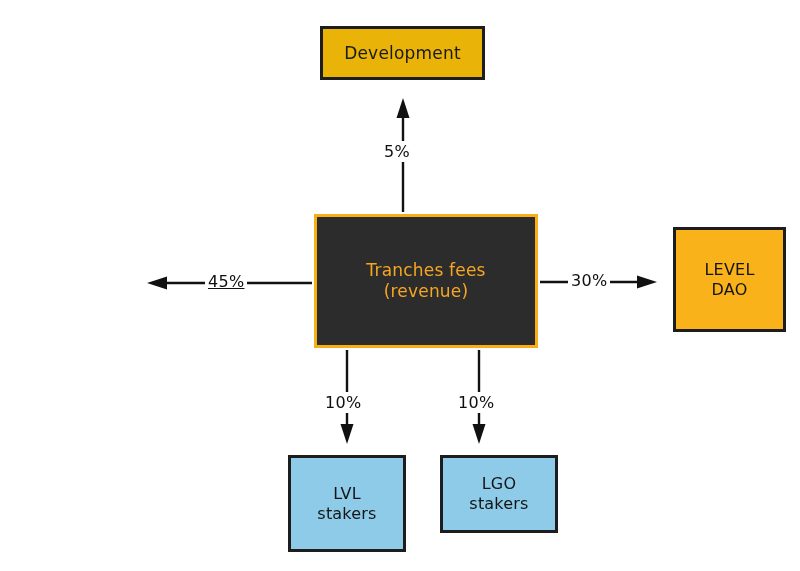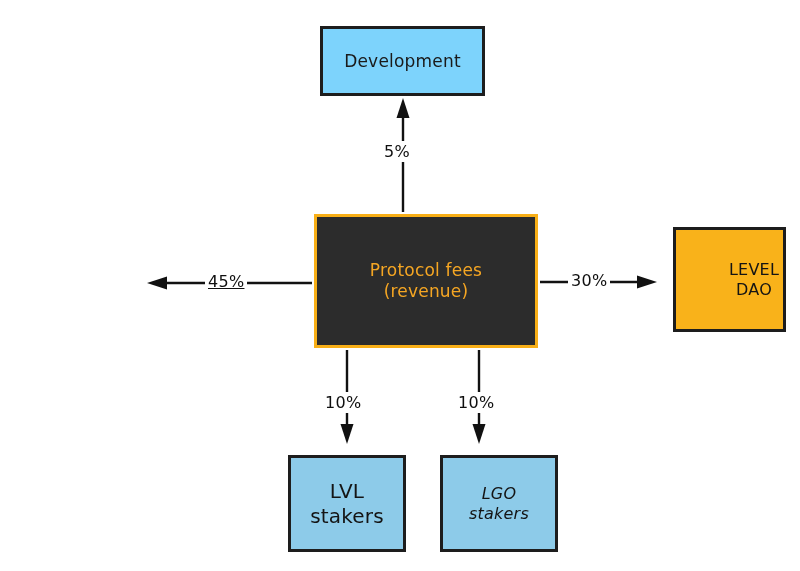--- a/index.html
+++ b/index.html
@@ -33,22 +33,22 @@
     display: block;
     white-space: pre-line;
     padding: 0 4px;
   }
 
   
   .node.dev {
     left: 320px;
     top: 26px;
     width: 165px;
-    height: 70px;
-    background: #7dd3fc;
+    height: 54px;
+    background: #eab308;
     border: 3px solid #1d1d1d;
     color: #1a1a1a;
     font-size: 17px;
   }
   .node.central {
     left: 314px;
     top: 214px;
     width: 224px;
     height: 134px;
     background: #2c2c2c;
@@ -68,42 +68,40 @@
   }
   .node.dao {
     left: 673px;
     top: 227px;
     width: 113px;
     height: 105px;
     background: #f9b21a;
     border: 3px solid #1d1d1d;
     color: #141414;
     font-size: 16px;
-    justify-content: flex-end;
   }
   .node.lvl {
     left: 288px;
     top: 455px;
     width: 118px;
     height: 97px;
     background: #8dcbe9;
     border: 3px solid #1d1d1d;
     color: #141414;
-    font-size: 20px;
+    font-size: 16px;
   }
   .node.lgo {
     left: 440px;
     top: 455px;
     width: 118px;
-    height: 97px;
+    height: 78px;
     background: #8dcbe9;
     border: 3px solid #1d1d1d;
     color: #141414;
     font-size: 16px;
-    font-style: italic;
   }
 
   
   #edges {
     position: absolute;
     left: 0;
     top: 0;
     width: 800px;
     height: 571px;
     pointer-events: none;
@@ -165,21 +163,21 @@
       <line class="edge-line" x1="479" y1="350" x2="479" y2="428"></line>
       <polygon class="edge-head" points="479,444 472.5,424 485.5,424"></polygon>
     </g>
   </svg>
 
   <div class="node dev">
     <span class="node-label">Development</span>
   </div>
 
   <div class="node central">
-    <span class="node-label">Protocol fees
+    <span class="node-label">Tranches fees
 (revenue)</span>
   </div>
 
 
   <div class="node dao">
     <span class="node-label">LEVEL
 DAO</span>
   </div>
 
   <div class="node lvl">

